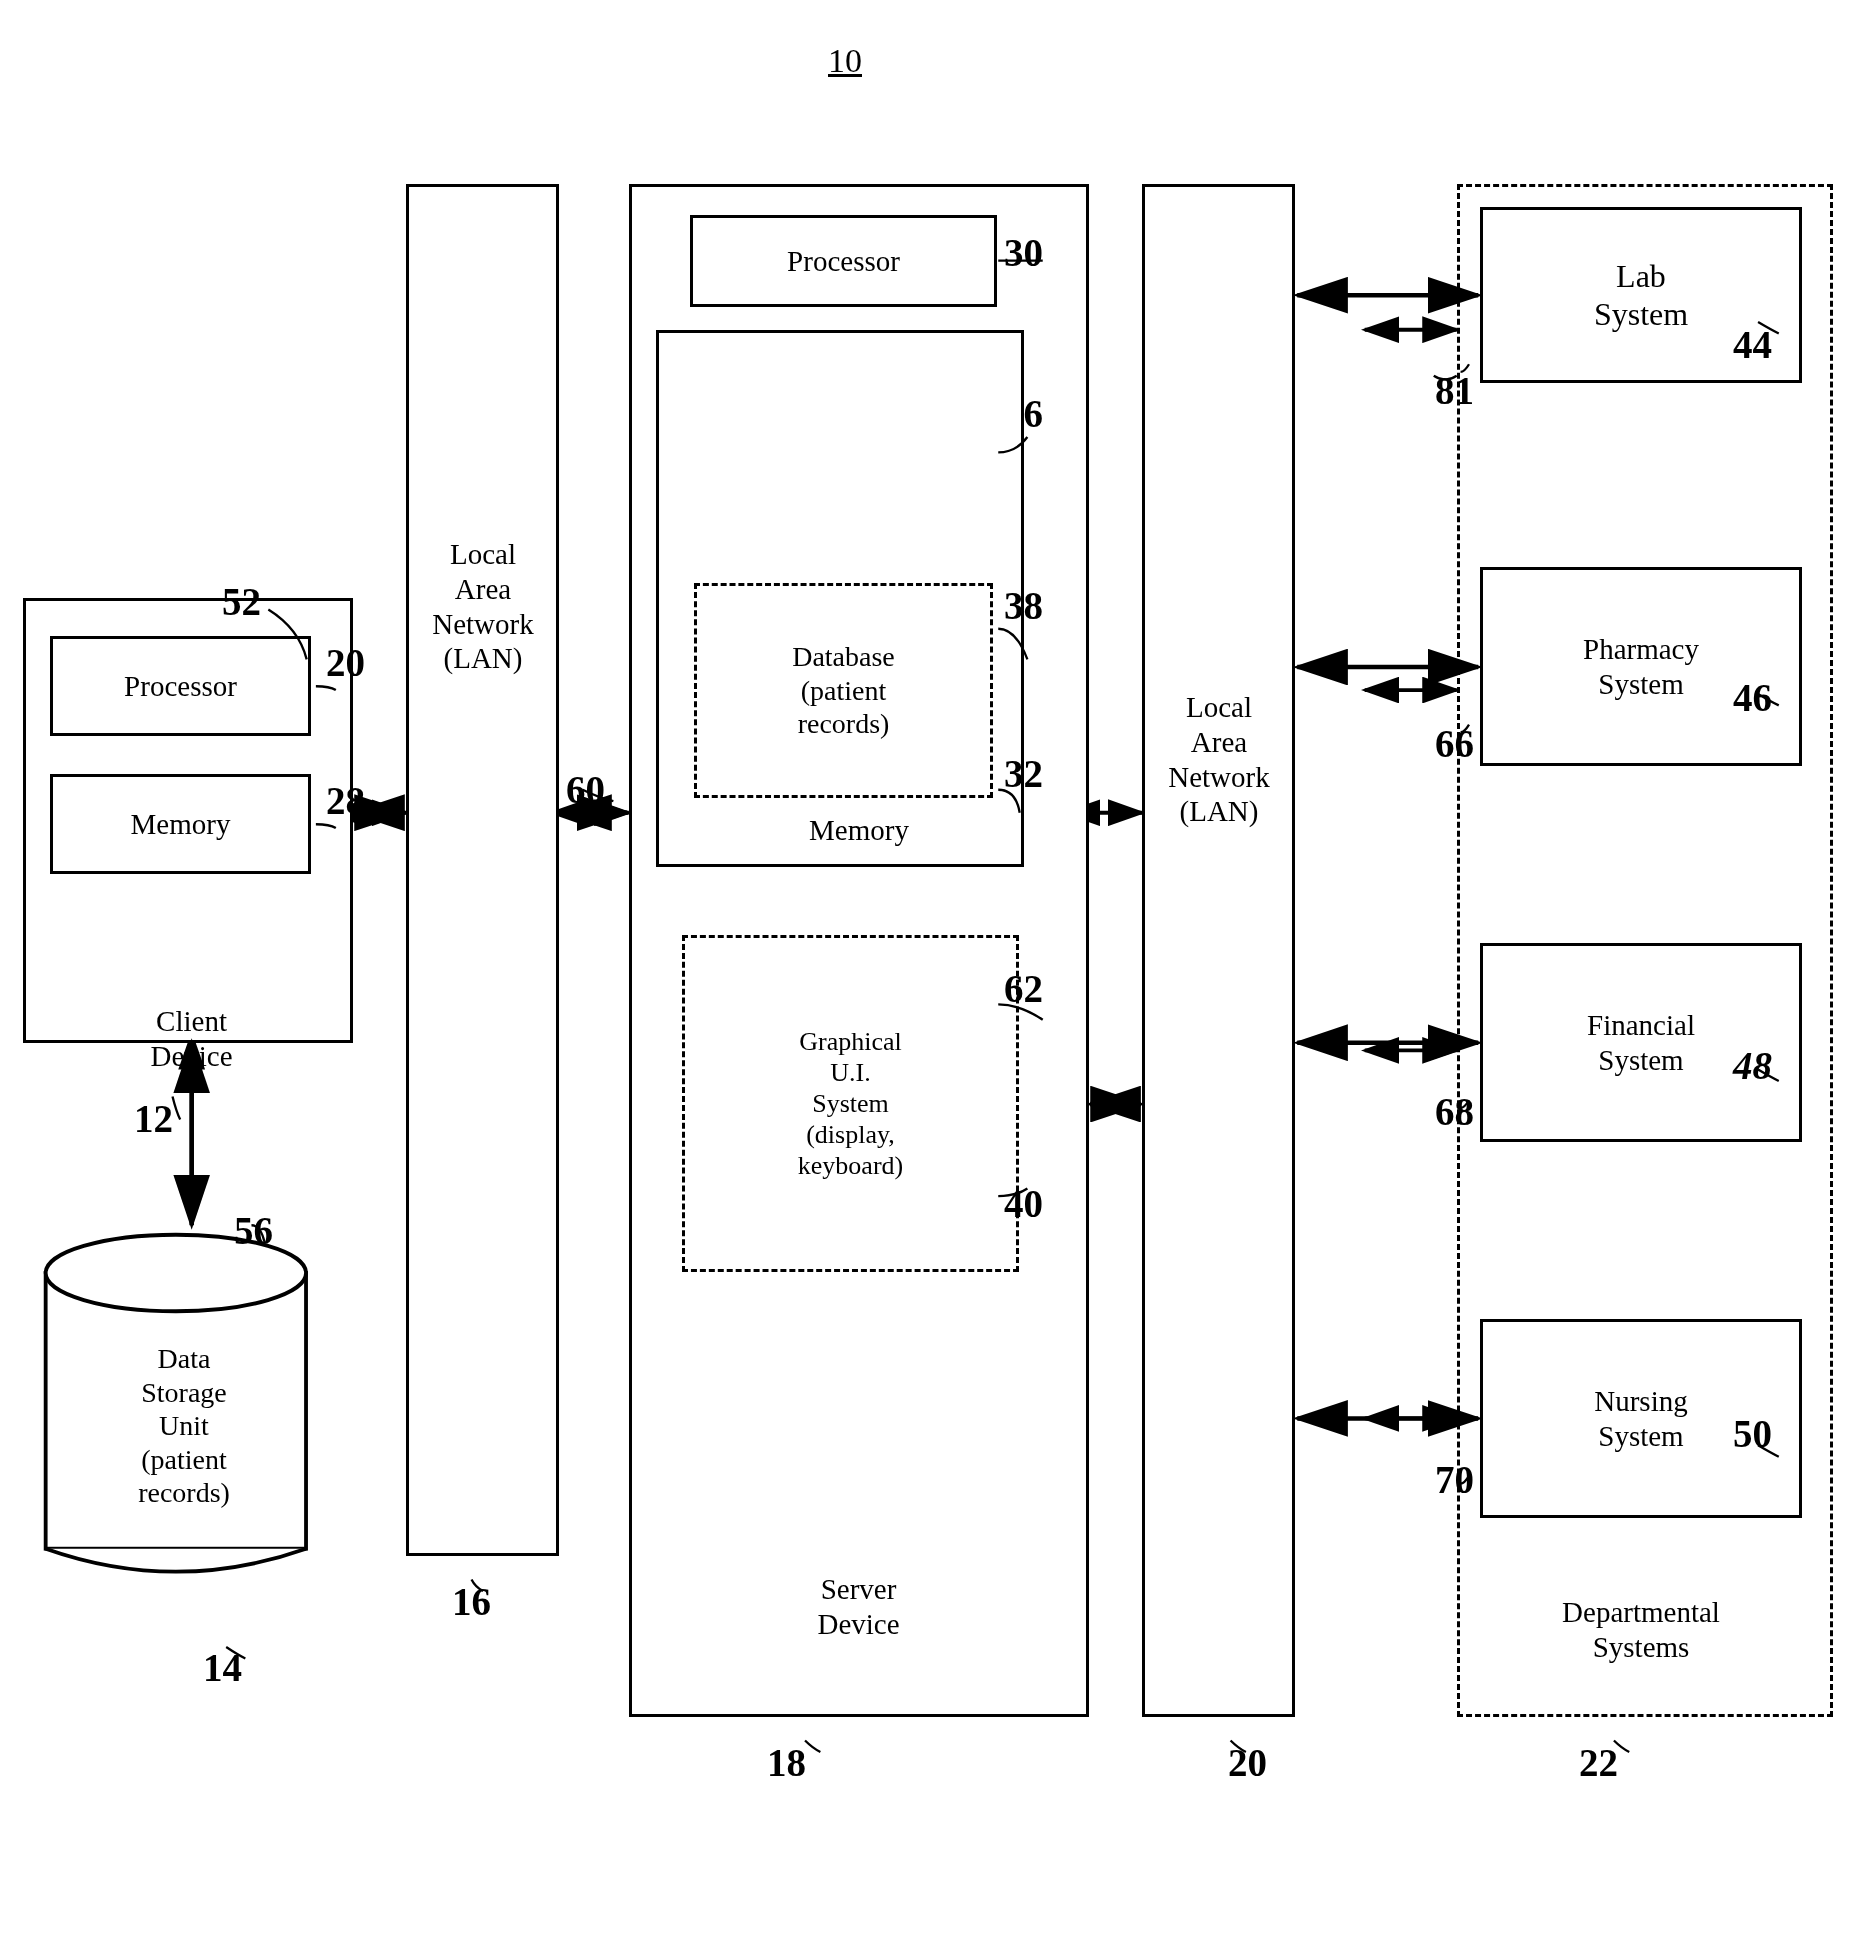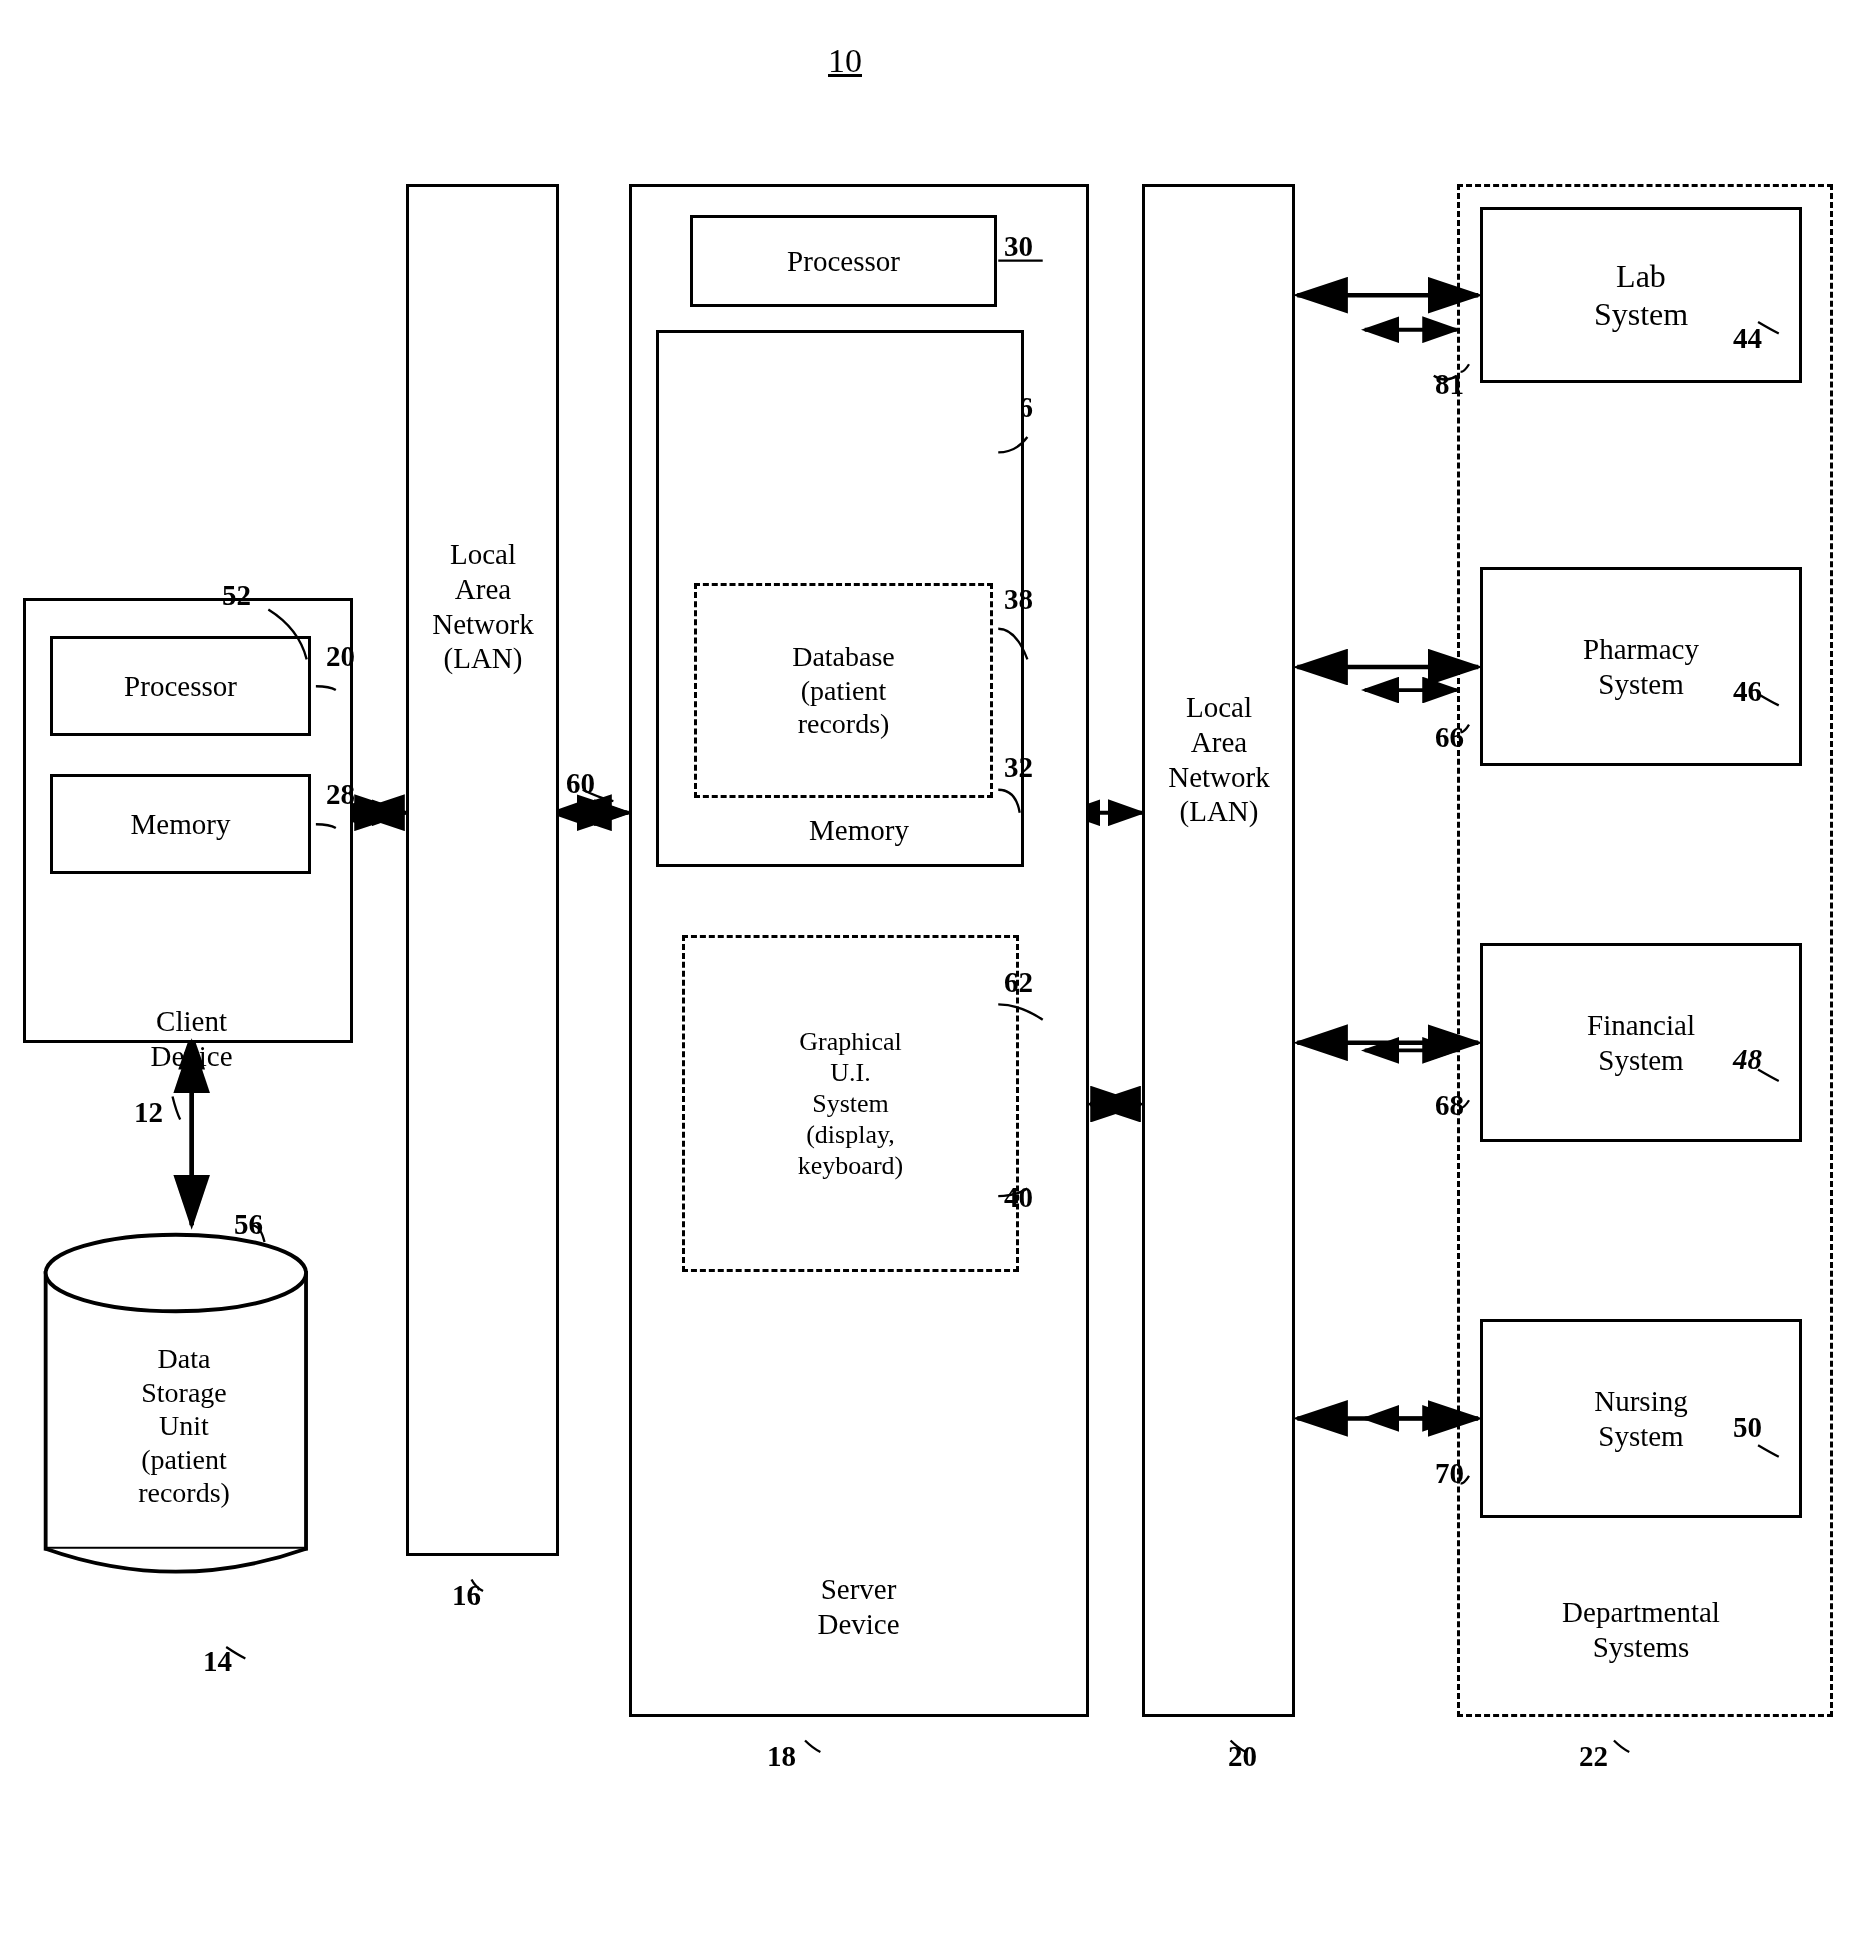--- a/index.html
+++ b/index.html
@@ -70,21 +70,21 @@
       position: absolute;
       top: 0; left: 0;
       width: 1870px;
       height: 1959px;
       pointer-events: none;
     }
 
     
     .num {
       position: absolute;
-      font-size: 29px;
+      font-size: 39px;
       font-weight: bold;
     }
 
     
     .title-label {
       position: absolute;
       font-size: 34px;
       text-decoration: underline;
       font-weight: normal;
     }

